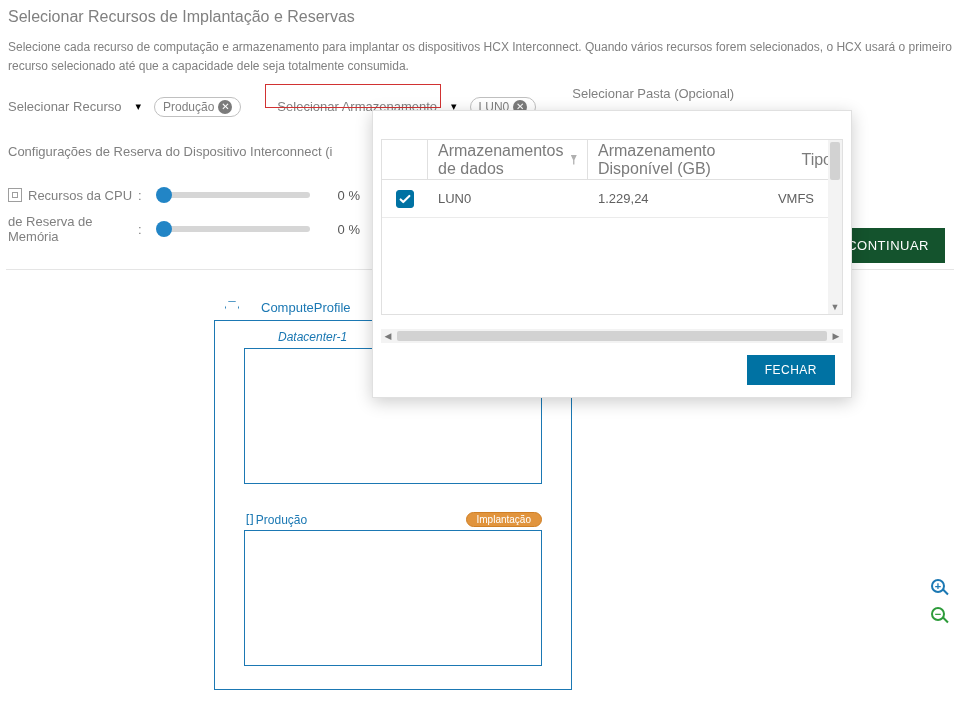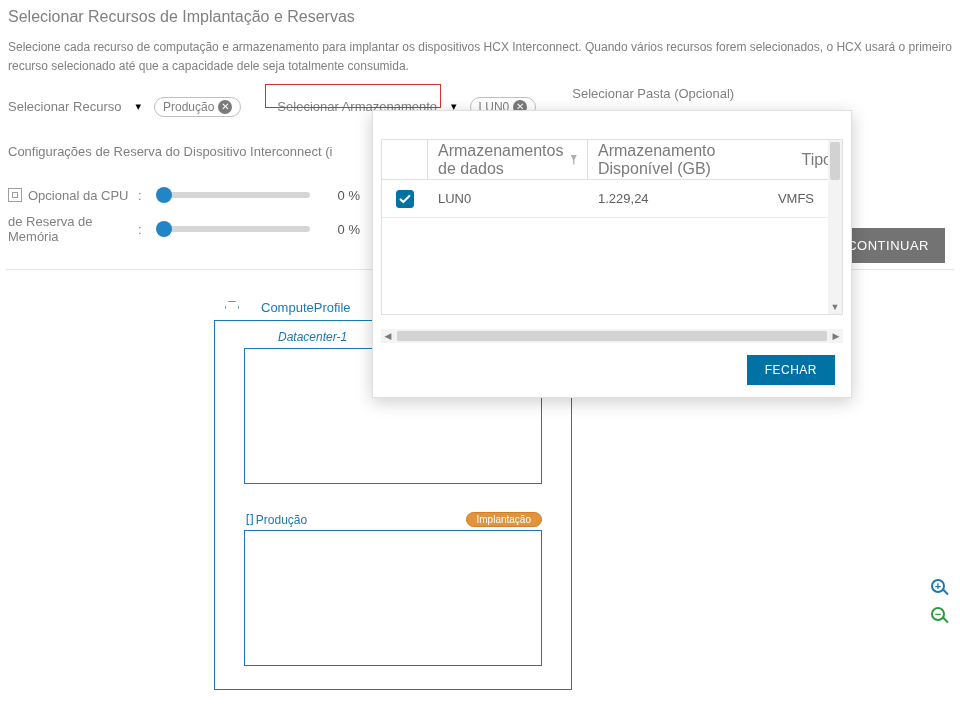--- a/index.html
+++ b/index.html
@@ -23,21 +23,21 @@
   .row-cpu { top:184px; }
   .row-mem { top:218px; }
   .resv-row .lbl { width:130px; display:flex; align-items:center; gap:6px; }
   .resv-row .colon { width:12px; }
   .slider { position:relative; width:150px; height:6px; border-radius:3px; background:#d6d6d6; margin:0 10px; }
   .slider .knob { position:absolute; left:-4px; top:-5px; width:16px; height:16px; border-radius:50%; background:#2285c6; }
   .pct { width:40px; text-align:right; color:#565656; }
   .cpu-icon { width:14px; height:14px; border:1px solid #9e9e9e; display:inline-block; position:relative; }
   .cpu-icon::before { content:""; position:absolute; inset:3px; border:1px dashed #9e9e9e; }
 
-  .continue-btn { position:absolute; right:15px; top:228px; background:#737373; color:#fff; padding:10px 16px; font-size:13px; border:none; letter-spacing:.5px; cursor:pointer; }
+  .continue-btn { position:absolute; right:15px; top:228px; background:#14532d; color:#fff; padding:10px 16px; font-size:13px; border:none; letter-spacing:.5px; cursor:pointer; }
 
   .hr1 { position:absolute; left:6px; right:6px; top:269px; height:1px; background:#e5e5e5; }
 
   
   .profile-title { position:absolute; left:225px; top:300px; font-size:13px; color:#1b78b3; display:flex; align-items:center; gap:22px; }
   .hex { width:14px; height:14px; border:1.5px solid #1b78b3; transform:rotate(0deg); clip-path: polygon(25% 5%, 75% 5%, 100% 50%, 75% 95%, 25% 95%, 0% 50%); }
   .prof-wrap { position:absolute; left:214px; top:320px; width:358px; height:370px; border:1.5px solid #1b78b3; }
 
   .dc-title { position:absolute; left:278px; top:330px; color:#1b78b3; font-size:12px;font-style:italic; }
   .dc-box   { position:absolute; left:244px; top:348px; width:298px; height:136px; border:1.5px solid #1b78b3; }
@@ -119,21 +119,21 @@
         <span class="chev">▾</span>
     </div>
   </div>
   <div class="highlight-box sel2-box"></div>
 
   <div class="resv-title">Configurações de Reserva do Dispositivo Interconnect (i</div>
 
   <div class="resv-row row-cpu">
     <span class="lbl">
         <span class="cpu-icon"></span>
-        <span>Opcional da CPU</span>
+        <span>Recursos da CPU</span>
       </span>
     <span class="colon">:</span>
     <span class="slider">
         <span class="knob"></span>
       </span>
     <span class="pct">0 %</span>
   </div>
 
   <div class="resv-row row-mem">
     <span class="lbl">

